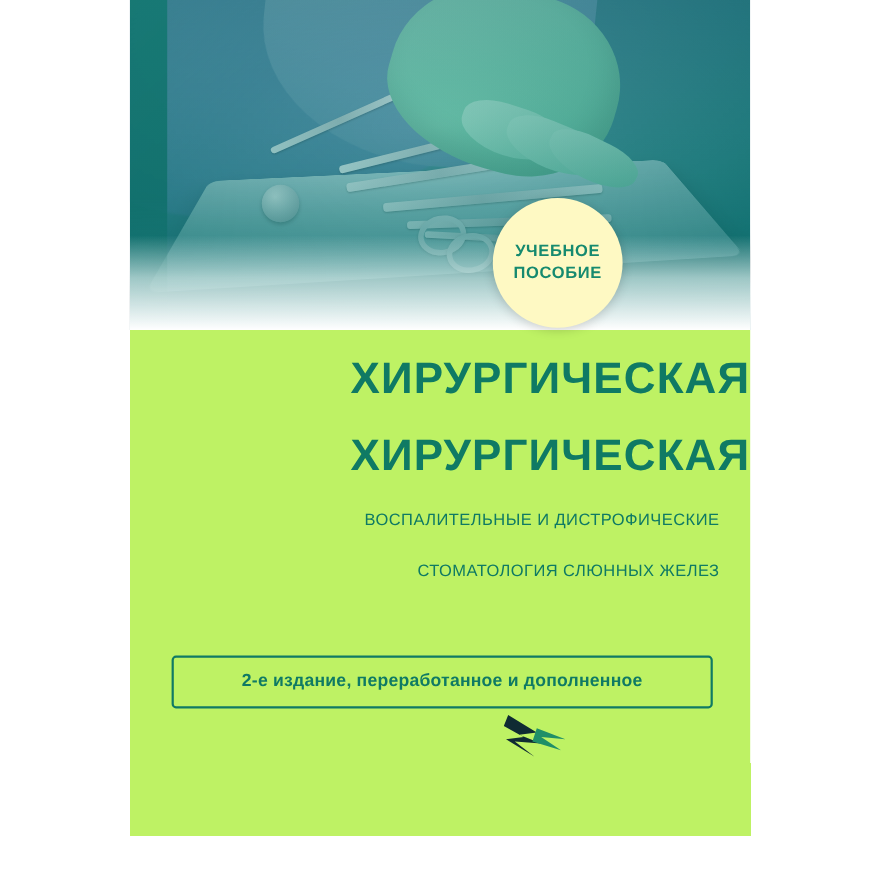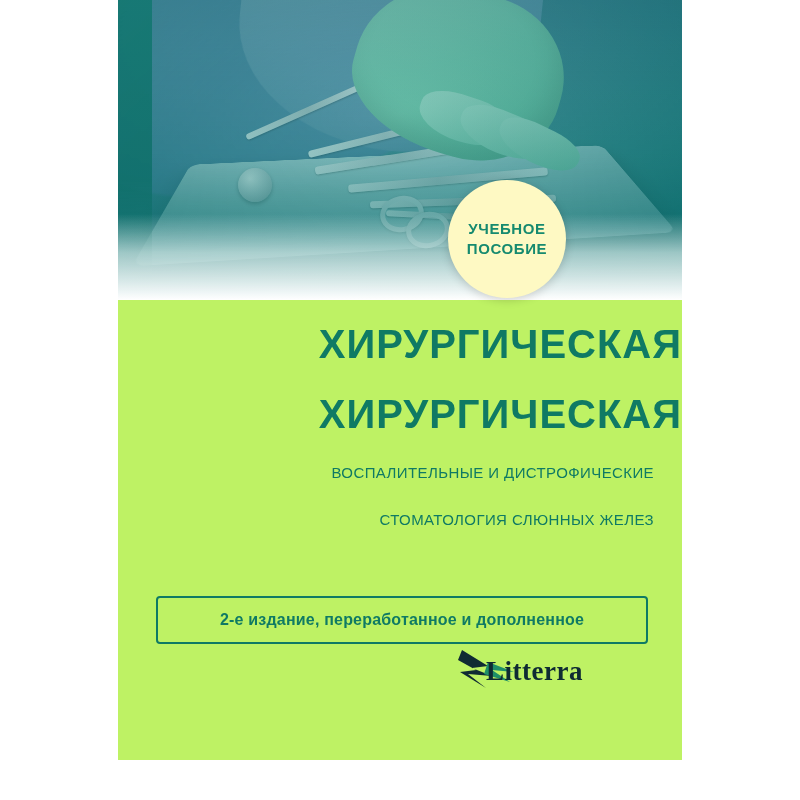--- a/index.html
+++ b/index.html
@@ -300,17 +300,16 @@
 
     <div class="edition-bar">
       <span>2-е издание, переработанное и дополненное</span>
     </div>
 
     <div class="publisher">
       <svg class="mark" viewBox="0 0 60 46">
         <path d="M4 4 L30 20 L14 22 L34 30 L10 28 L28 42 L2 26 L18 24 L0 14 Z" fill="#0f2b33"></path>
         <path d="M30 16 L56 26 L34 24 L52 36 L26 28 Z" fill="#1f8f68"></path>
       </svg>
-      <span class="word">Litterra</span>
     </div>
   </div>
 
 </div>
 
 </body></html>

